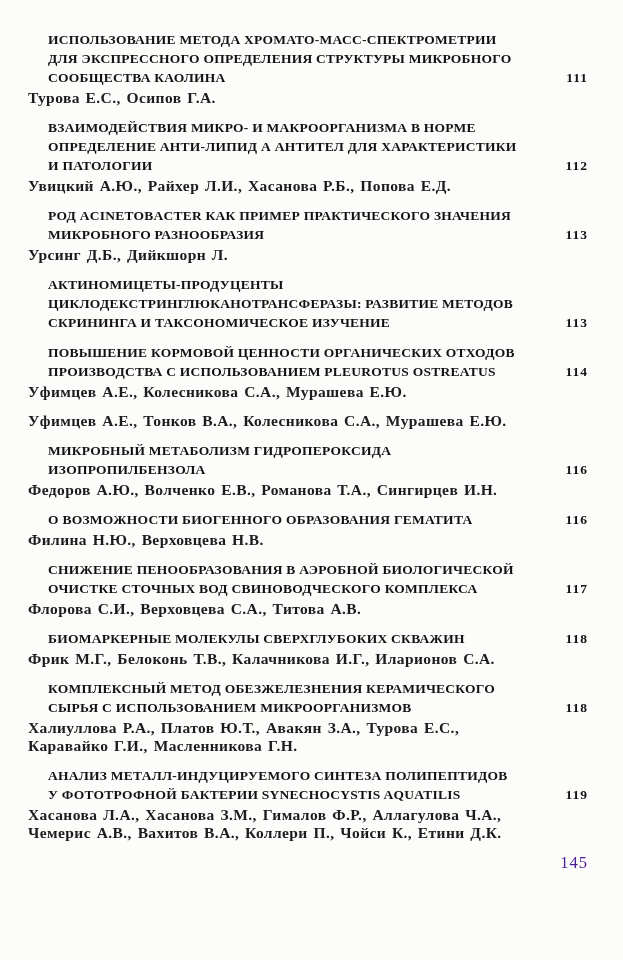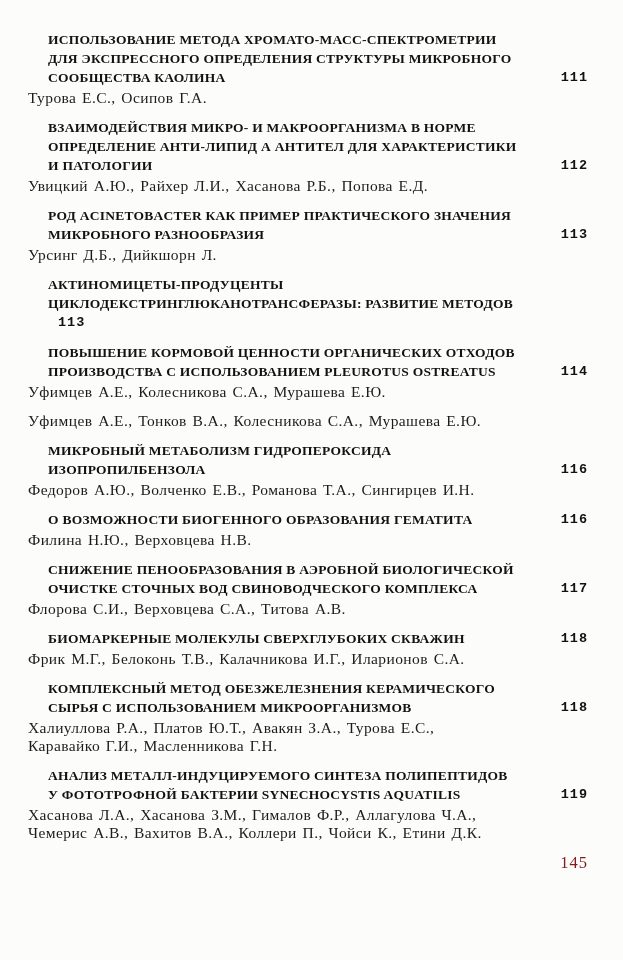--- a/index.html
+++ b/index.html
@@ -44,41 +44,42 @@
     justify-content: space-between;
   }
   .title-line .title-text {
     flex: 0 1 auto;
     overflow: hidden;
     font-family: Liberation Serif, serif;
   }
   .page-num {
     flex: 0 0 auto;
     padding-left: 10px;
-    font-family: Liberation Mono, monospace;
+    font-family: Liberation Serif, serif;
     font-weight: 700;
     font-size: 13.5px;
     letter-spacing: 1px;
   }
   .author-line {
     font-family: "Liberation Serif", "DejaVu Serif", serif;
     font-size: 15.5px;
     line-height: 18px;
     letter-spacing: 0.4px;
     word-spacing: 1.5px;
     color: #1c1c1c;
     white-space: nowrap;
+    font-weight: bold;
   }
   .footer-page {
     margin-top: 6px;
     text-align: right;
     font-family: "Liberation Serif", "DejaVu Serif", serif;
     font-size: 16.5px;
     letter-spacing: 1px;
-    color: #7f1d1d;
+    color: #4c1d95;
   }
 </style>
 </head>
 <body>
 
 <div class="page">
   <div>
   <div class="toc-entry">
     <div class="entry-title">
           <div class="title-line">
@@ -132,20 +133,21 @@
 
   <div class="toc-entry">
     <div class="entry-title">
           <div class="title-line">
             <span class="title-text">АКТИНОМИЦЕТЫ-ПРОДУЦЕНТЫ</span>
           </div>
           <div class="title-line">
             <span class="title-text">ЦИКЛОДЕКСТРИНГЛЮКАНОТРАНСФЕРАЗЫ: РАЗВИТИЕ МЕТОДОВ</span>
           </div>
           <div class="title-line with-page">
+            <span class="title-text">СКРИНИНГА И ТАКСОНОМИЧЕСКОЕ ИЗУЧЕНИЕ</span>
             <span class="page-num">113</span>
           </div>
         </div>
   </div>
 
   <div class="toc-entry">
     <div class="entry-title">
           <div class="title-line">
             <span class="title-text">ПОВЫШЕНИЕ КОРМОВОЙ ЦЕННОСТИ ОРГАНИЧЕСКИХ ОТХОДОВ</span>
           </div>

